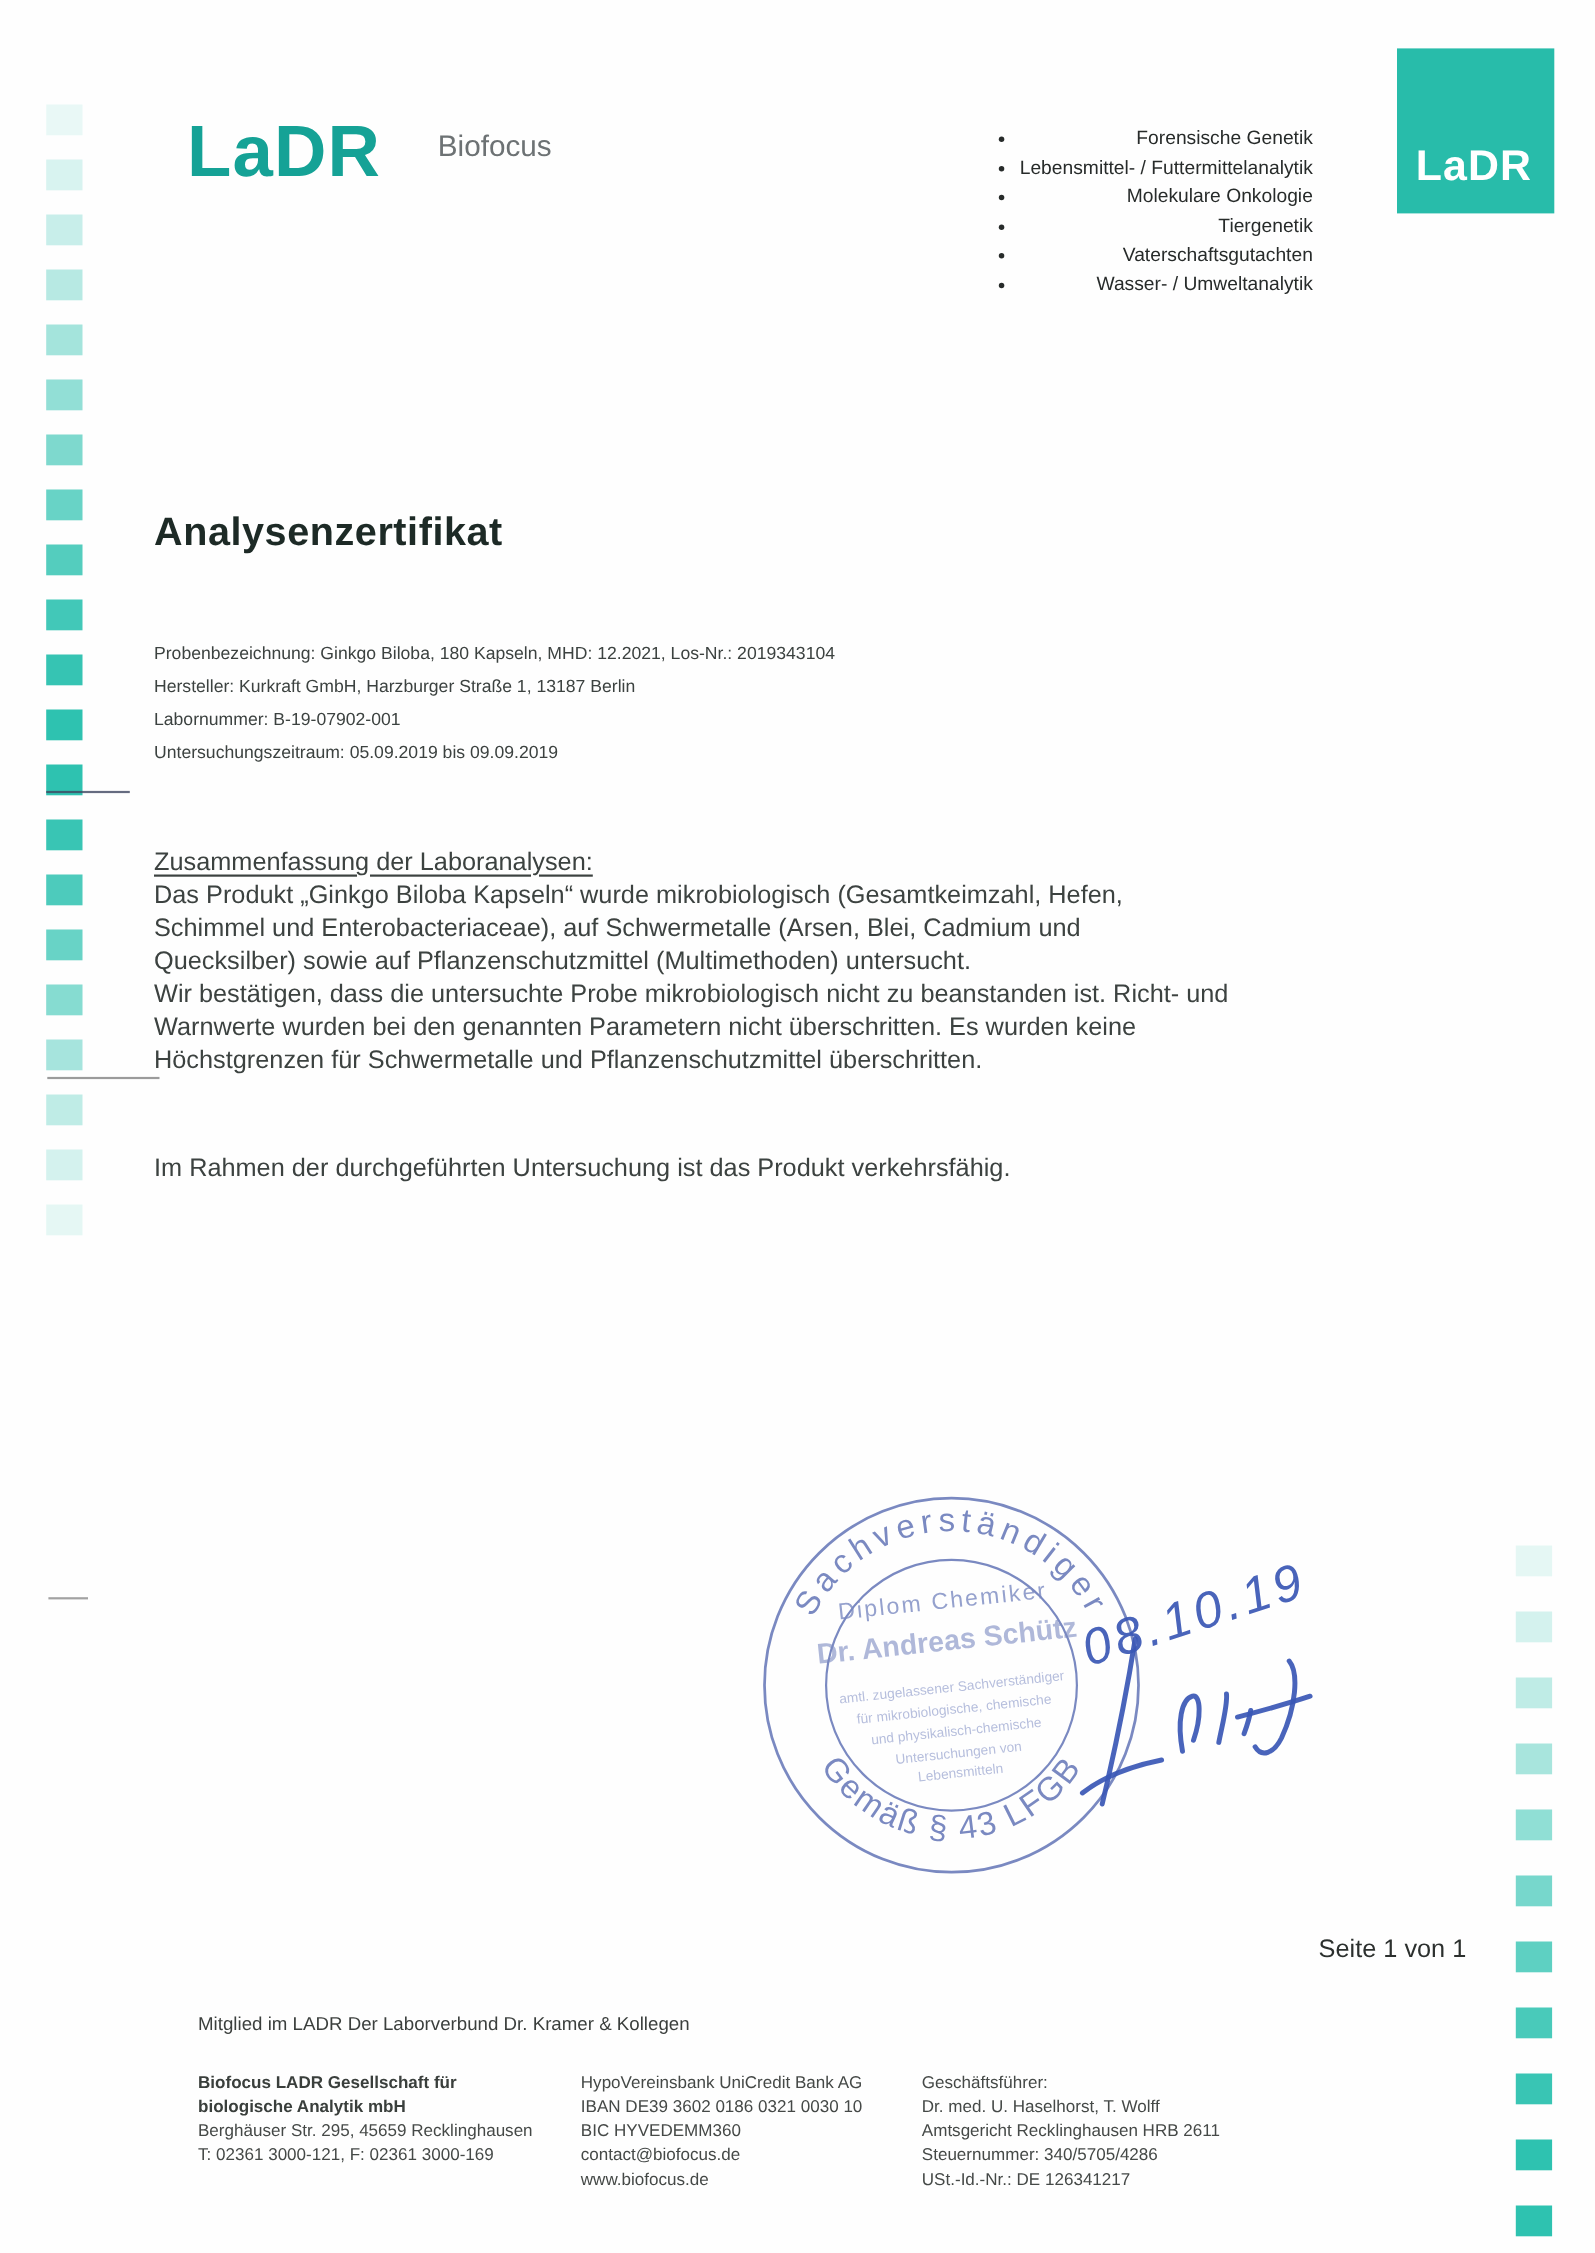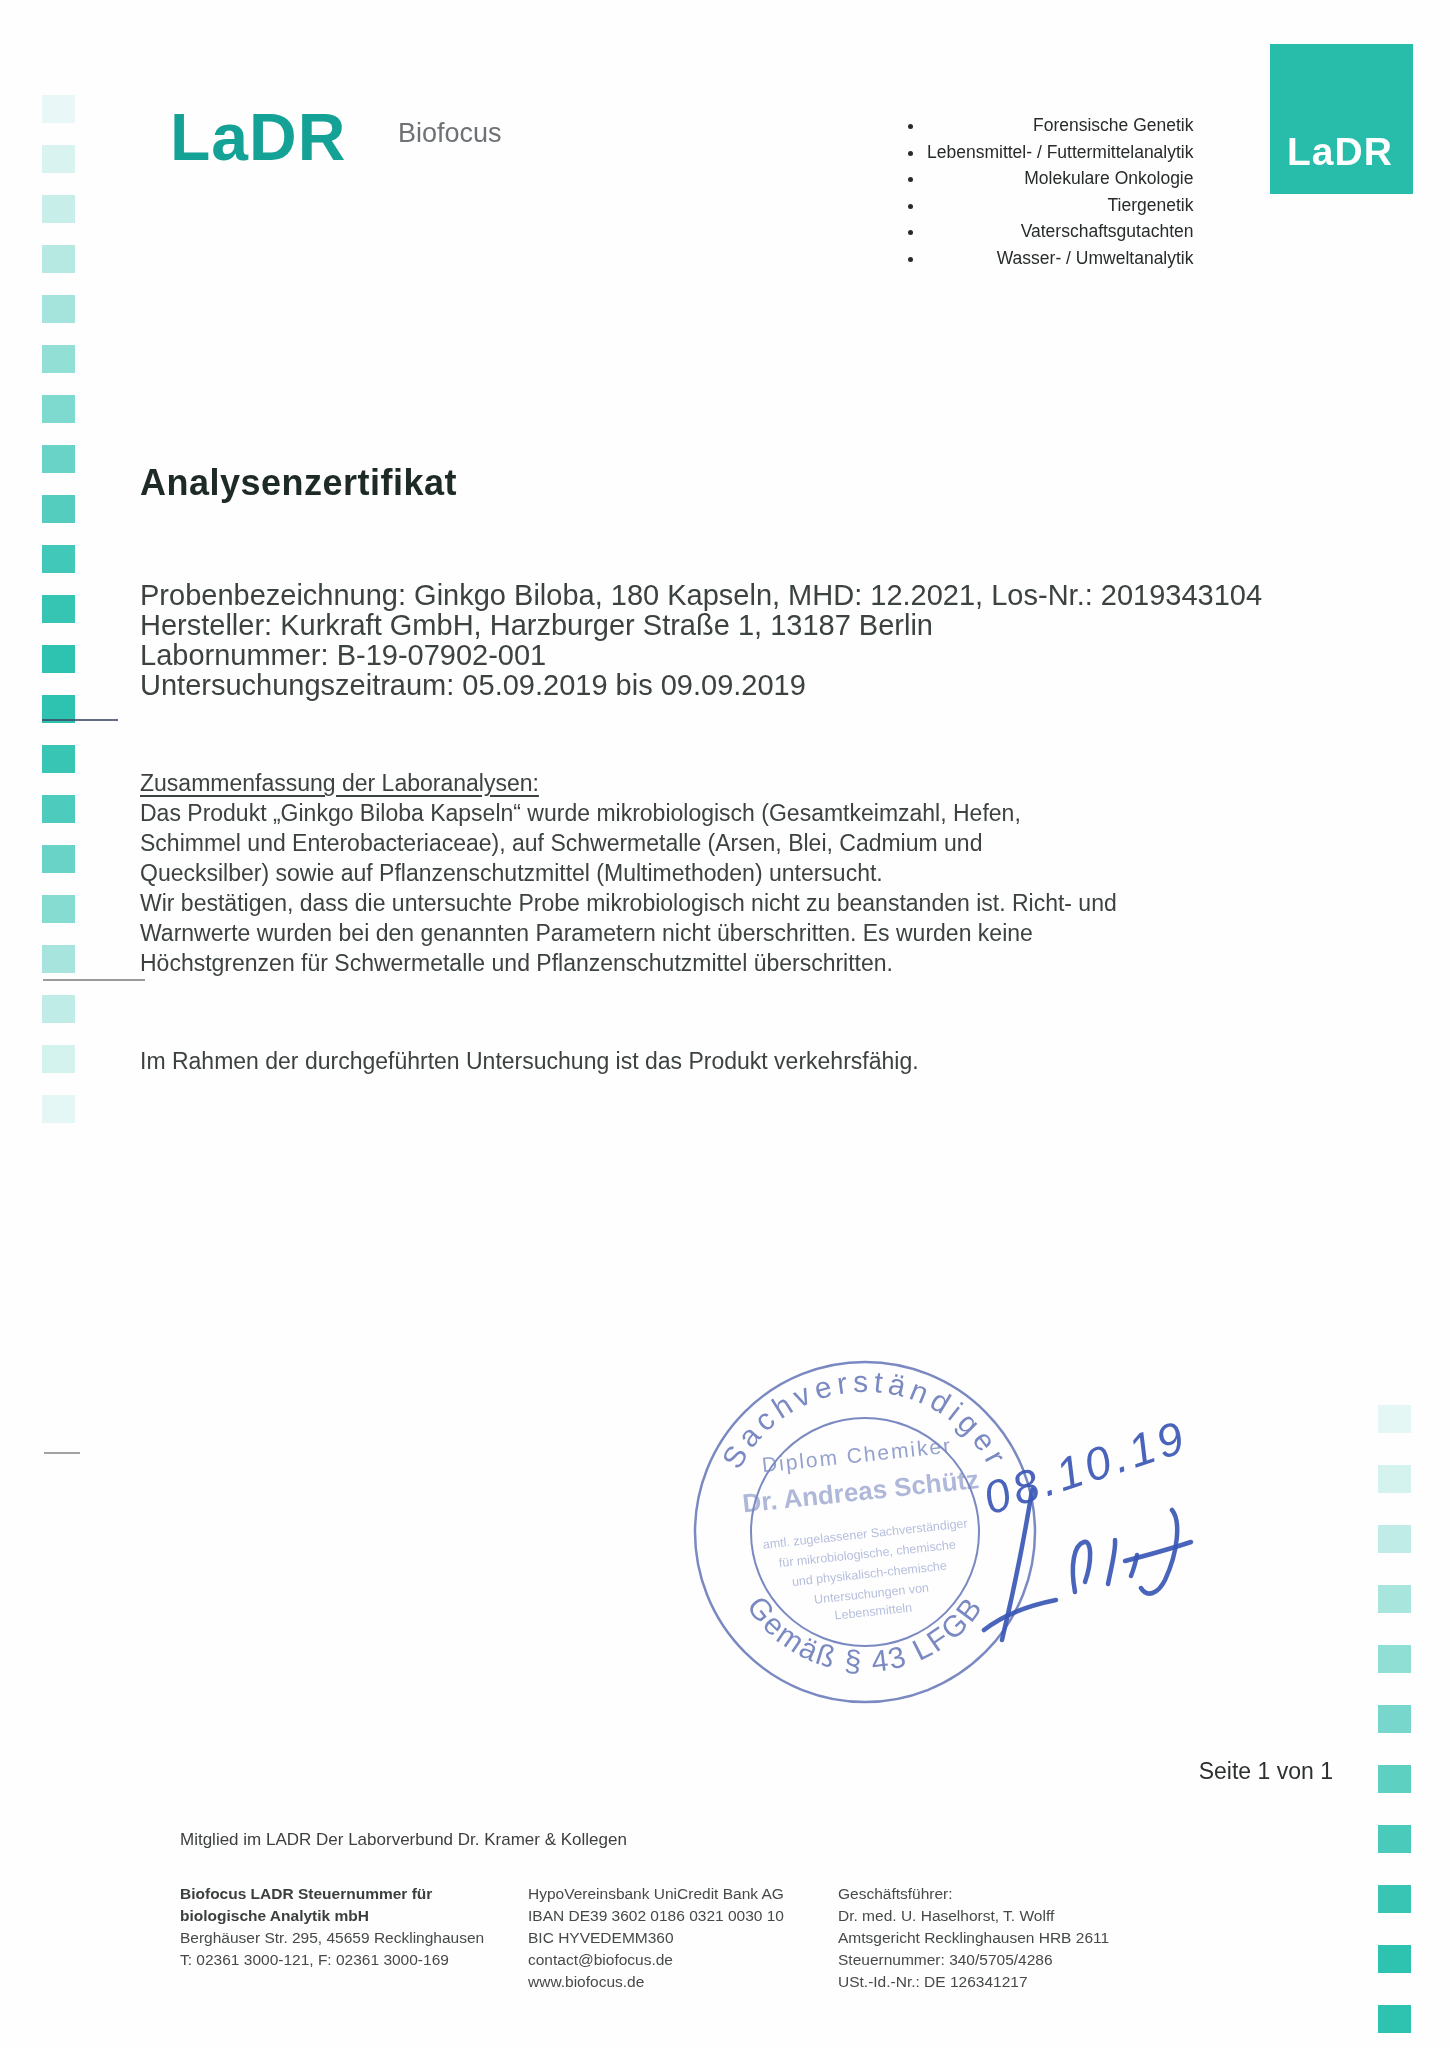--- a/index.html
+++ b/index.html
@@ -14,21 +14,21 @@
     letter-spacing:1px;color:var(--logo-teal);}
   .logo-suffix{position:absolute;left:398px;top:118px;font-size:27px;color:var(--muted);}
   .services{position:absolute;left:905px;top:112px;margin:0;padding:0 0 0 20px;list-style:disc;
     font-size:17.5px;line-height:26.5px;color:#272b2a;}
   .services li{padding-left:2px;text-align:right;}
   .brand-box{position:absolute;left:1270px;top:44px;width:143px;height:150px;background:var(--box-teal);}
   .brand-box span{position:absolute;left:17px;bottom:20px;color:#fff;font-weight:bold;font-size:39px;letter-spacing:1px;}
   
   .title{position:absolute;left:140px;top:462px;margin:0;font-size:36px;letter-spacing:.5px;
     color:var(--title);font-weight:bold;}
-  .sample{position:absolute;left:140px;top:580px;font-size:29px;line-height:30px;}
+  .sample{position:absolute;left:140px;top:580px;font-size:16px;line-height:30px;}
   .summary{position:absolute;left:140px;top:768px;font-size:23px;line-height:30px;}
   .summary .heading{text-decoration:underline;text-underline-offset:4px;}
   .verdict{position:absolute;left:140px;top:1048px;margin:0;font-size:23px;}
   
   .stamp-area{position:absolute;left:660px;top:1340px;width:600px;height:380px;}
   .stamp-area circle{fill:none;stroke:var(--stamp-blue);}
   .stamp-area text{fill:var(--stamp-blue);font-family:"Liberation Sans", sans-serif;}
   .arc-text{font-size:30px;}
   .st-line1{font-size:21px;letter-spacing:2px;opacity:.8;}
   .st-line2{font-size:26px;font-weight:bold;opacity:.6;}
@@ -159,21 +159,21 @@
       <path class="sig" d="M512,170 C521,181 518,212 505,240 C498,254 487,258 481,248"></path>
       <path class="sig" d="M465,221 C488,215 510,209 531,202"></path>
     </g>
   </svg>
 
   <p class="page-indicator">Seite 1 von 1</p>
 
   <p class="membership">Mitglied im LADR Der Laborverbund Dr. Kramer &amp; Kollegen</p>
 
   <div class="fcol fc1">
-    <div class="b">Biofocus LADR Steuernummer für</div>
+    <div class="b">Biofocus LADR Gesellschaft für</div>
     <div class="b">biologische Analytik mbH</div>
     <div>Berghäuser Str. 295,  45659 Recklinghausen</div>
     <div>T: 02361 3000-121, F: 02361 3000-169</div>
   </div>
   <div class="fcol fc2">
     <div>HypoVereinsbank UniCredit Bank AG</div>
     <div>IBAN DE39 3602 0186 0321 0030 10</div>
     <div>BIC HYVEDEMM360</div>
     <div>contact@biofocus.de</div>
     <div>www.biofocus.de</div>

